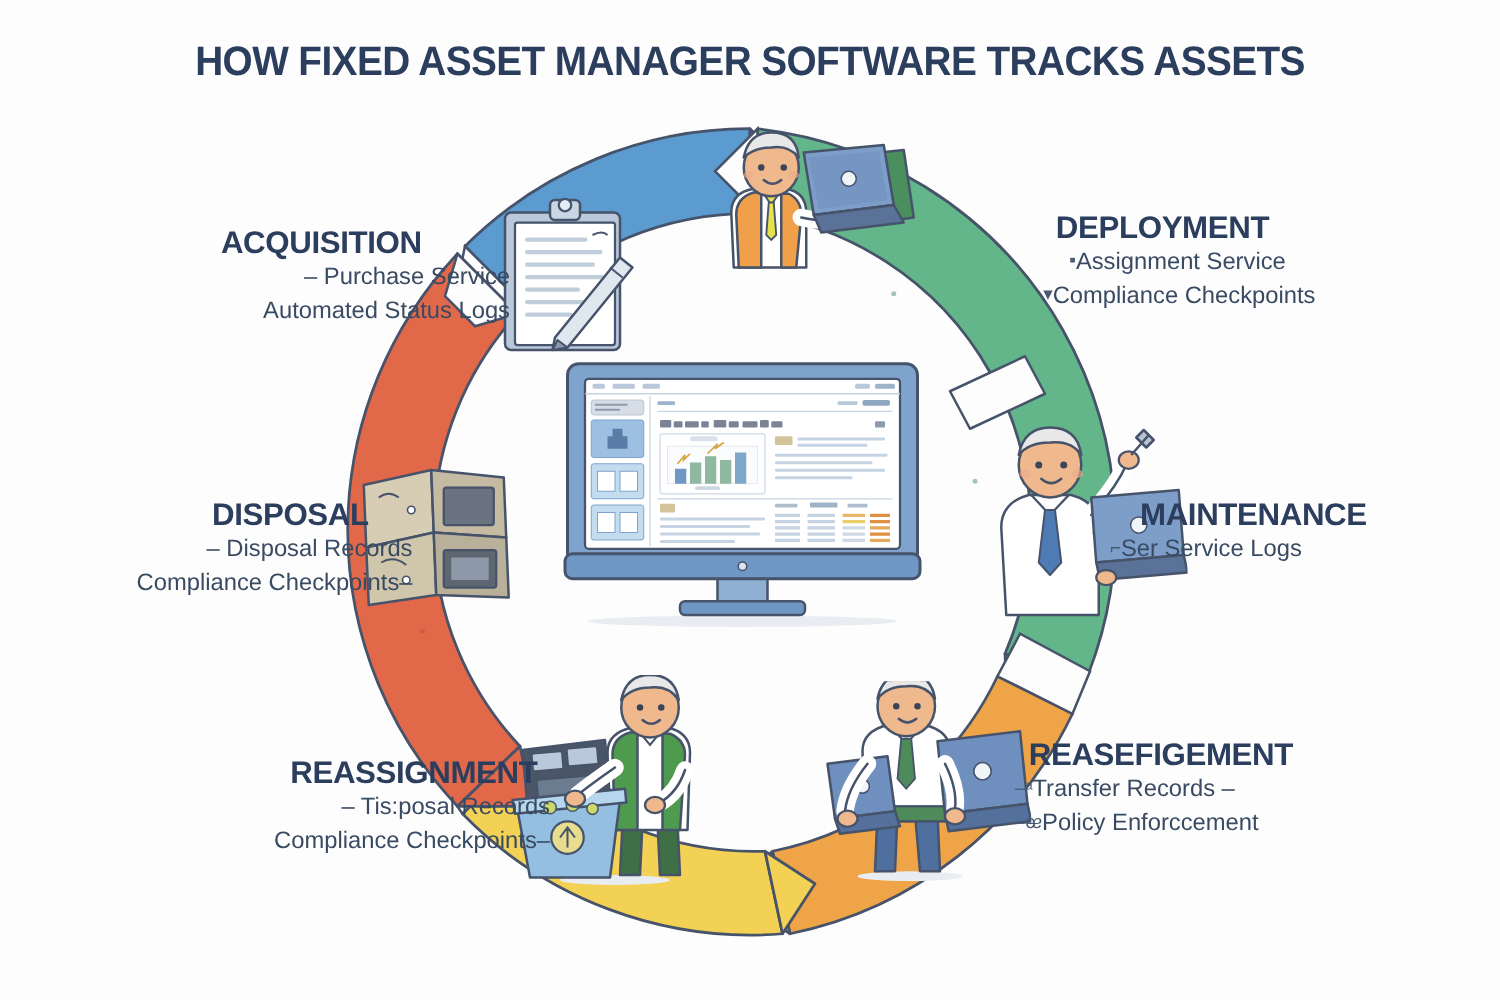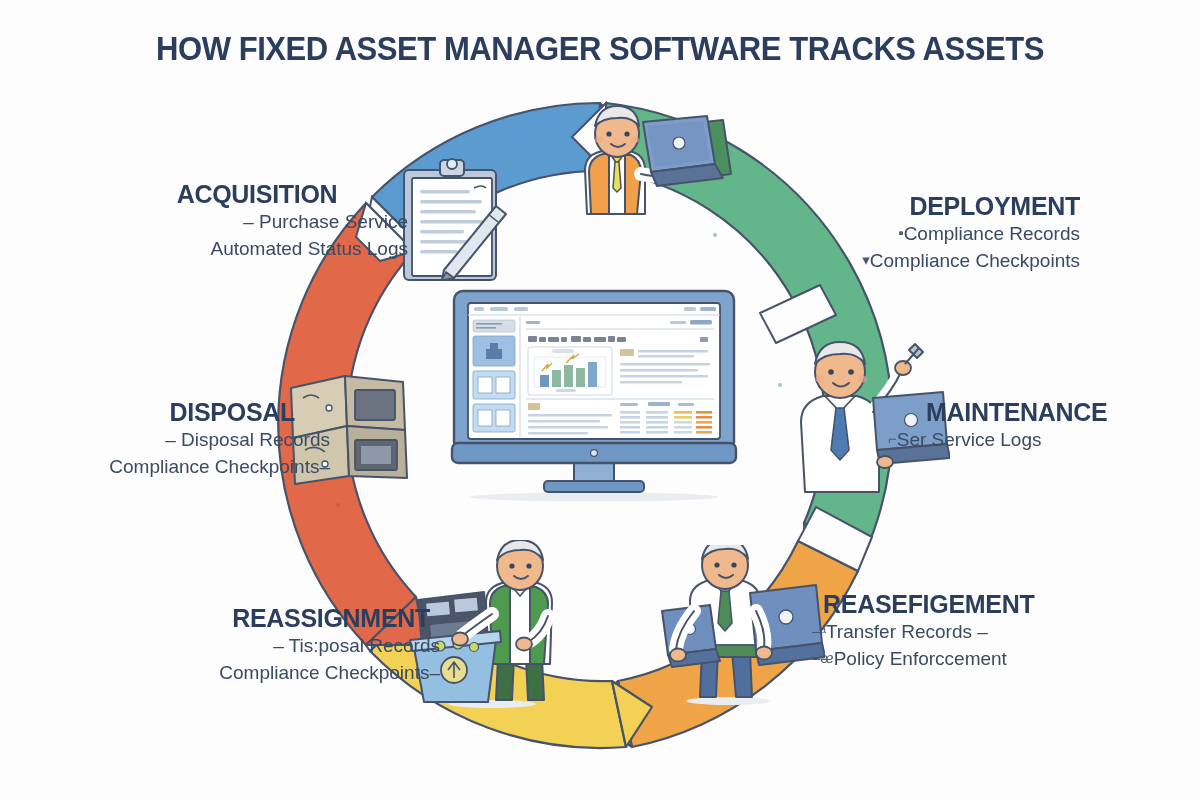--- a/index.html
+++ b/index.html
@@ -33,23 +33,23 @@
   .label-head {
     font-size:25px; font-weight:bold; letter-spacing:-0.3px;
     color:#2c3e5d; line-height:1.15; white-space:nowrap;
   }
   .label-line {
     font-size:19px; color:#394a63; line-height:1.42; white-space:nowrap;
     font-weight:400;
   }
   .lb-acquisition  { left:118px; top:180px; width:290px; text-align:right; }
   .lb-acquisition .label-head { text-align:center; padding-right:12px; }
-  .lb-deployment   { left:780px; top:192px; width:300px; text-align:right; }
+  .lb-deployment   { left:780px; top:168px; width:300px; text-align:center; }
   .lb-maintenance  { left:888px; top:398px; width:300px; text-align:left; }
-  .lb-maintenance .label-head { margin-left:38px; }
+  .lb-maintenance .label-head { margin-left:24px; }
   .lb-disposal     { left:40px;  top:398px; width:290px; text-align:right; }
   .lb-disposal .label-head { text-align:right; padding-right:35px; }
   .lb-reassignment { left:140px; top:604px; width:300px; text-align:right; }
   .lb-reassignment .label-head { text-align:right; padding-right:10px;}
   .lb-reassign2    { left:812px; top:590px; width:300px; text-align:left; }
   .lb-reassign2 .label-head { margin-left:11px; }
   .lb-maintenance .label-line,
   .lb-reassign2 .label-line { text-align:left; }
 
   .tick { font-size:15px; color:#4a5a72; vertical-align:2px; }
@@ -421,21 +421,21 @@
   </svg>
 
   <div class="label-block lb-acquisition">
     <div class="label-head">ACQUISITION</div>
     <div class="label-line">– Purchase Service</div>
     <div class="label-line">Automated Status Logs</div>
   </div>
 
   <div class="label-block lb-deployment">
     <div class="label-head">DEPLOYMENT</div>
-    <div class="label-line" style="margin-left:24px;"><span class="tick">▪</span><span>Compliance Records</span></div>
+    <div class="label-line" style="margin-left:24px;"><span class="tick">▪</span><span>Assignment Service</span></div>
     <div class="label-line" style="margin-left:27px;"><span class="tick">▾</span><span>Compliance Checkpoints</span></div>
   </div>
 
   <div class="label-block lb-maintenance">
     <div class="label-head">MAINTENANCE</div>
     <div class="label-line"><span class="tick">⌐</span><span>Ser Service Logs</span></div>
   </div>
 
   <div class="label-block lb-disposal">
     <div class="label-head">DISPOSAL</div>

